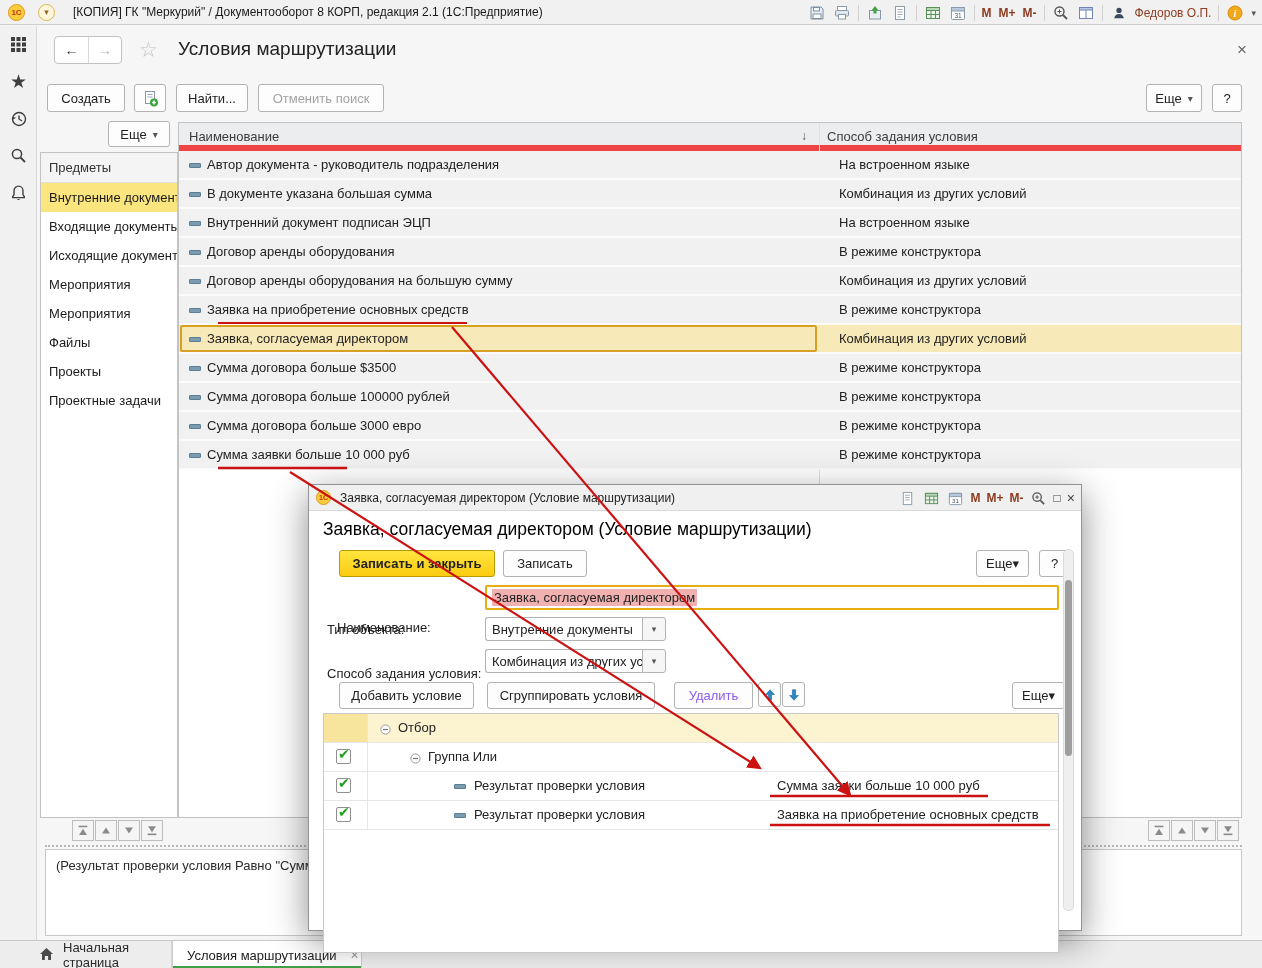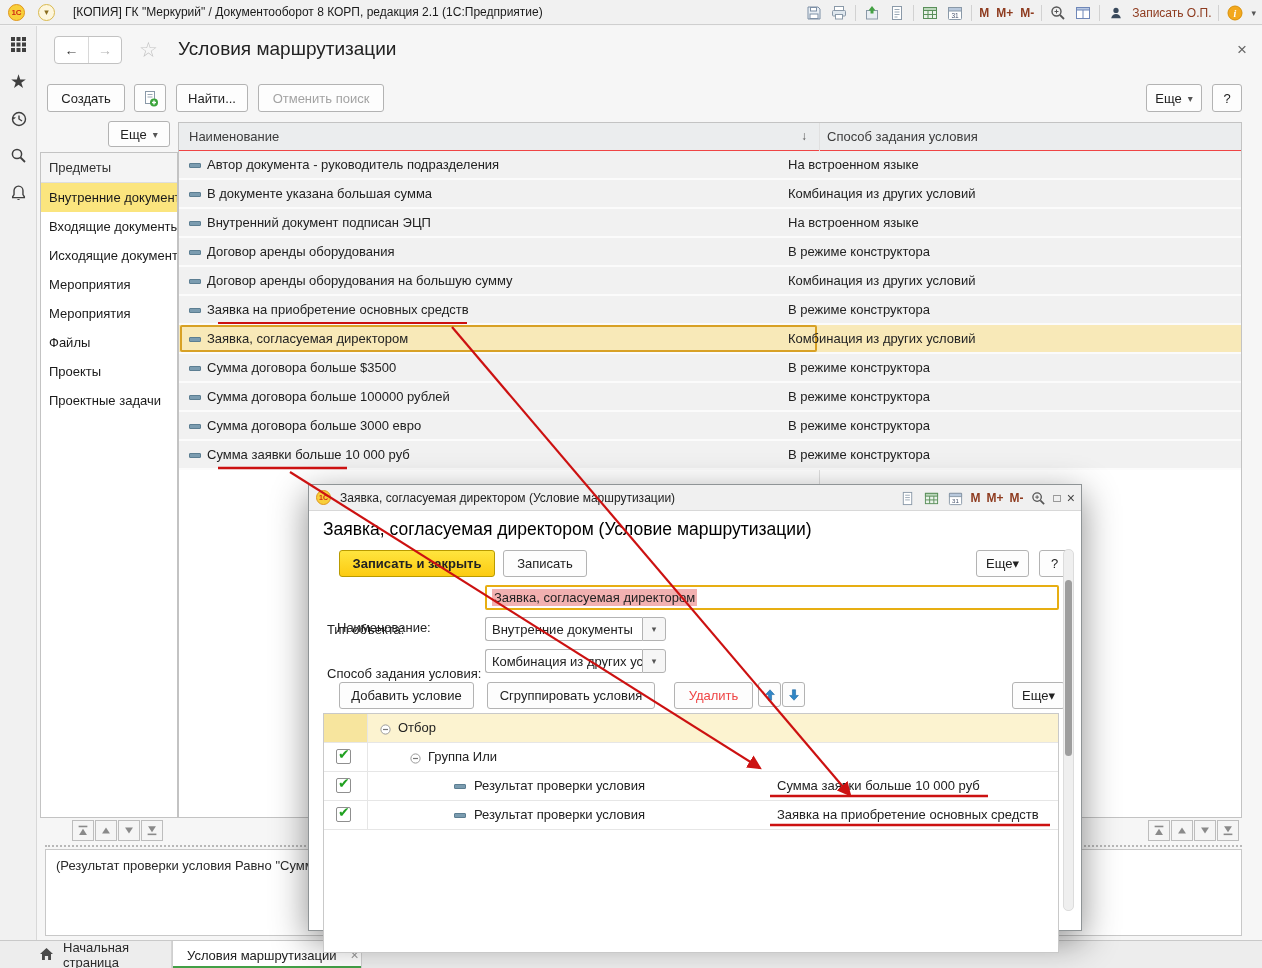--- a/index.html
+++ b/index.html
@@ -39,30 +39,30 @@
   .btn .crt { font-size:10px; color:#555; margin-left:6px; }
 
   
   .sidepanel { position:absolute; left:40px; top:152px; width:138px; height:666px; background:#fff; border:1px solid #c3c3c3; overflow:hidden; }
   .sidehdr { height:30px; line-height:30px; padding-left:8px; background:#f4f4f4; border-bottom:1px solid #dedede; color:#333; white-space:nowrap; overflow:hidden; }
   .sideitem { height:29px; line-height:29px; padding-left:8px; white-space:nowrap; overflow:hidden; color:#1a1a1a; }
   .sideitem.sel { background:#fbe57e; }
 
   
   .listtable { position:absolute; left:178px; top:122px; width:1064px; height:696px; background:#fff; border:1px solid #c3c3c3; overflow:hidden; }
-  .thead { position:relative; height:28px; background:#ebedee; border-bottom:1px solid #ef4444; }
+  .thead { position:relative; height:28px; background:#ebedee; border-bottom:6px solid #ef4444; }
   .thead .h1 { position:absolute; left:10px; top:6px; color:#3c3c3c; }
   .thead .sort { position:absolute; left:622px; top:6px; color:#555; font-size:12px; }
   .thead .h2 { position:absolute; left:648px; top:6px; color:#3c3c3c; }
   .colline { position:absolute; left:640px; top:0; width:1px; height:469px; background:#e0e0e0; }
   .trow { position:relative; height:29px; background:#f1f1f1; border-bottom:2px solid #fbfbfb; }
   .trow .dash, .dashic { display:inline-block; width:12px; height:5px; background:#7b9cb0; border:1px solid #5c7e92; border-radius:1px; }
   .trow .dash { position:absolute; left:10px; top:12px; }
   .trow .nm { position:absolute; left:28px; top:6px; white-space:nowrap; }
-  .trow .mt { position:absolute; left:609px; top:6px; white-space:nowrap; }
+  .trow .mt { position:absolute; left:660px; top:6px; white-space:nowrap; }
   .trow.sel { background:#f8e9b8; }
   .trow.sel .cellsel { position:absolute; left:1px; top:0px; width:637px; height:27px; border:2px solid #d8a125; border-radius:2px; }
 
   
   .navg { position:absolute; display:flex; gap:1px; }
   .navg .nb { width:22px; height:21px; background:#f5f5f5; border:1px solid #bdbdbd; display:flex; align-items:center; justify-content:center; }
 
   .splitline { position:absolute; left:45px; top:845px; width:1197px; border-top:2px dotted #b8b8b8; }
   .hintbox { position:absolute; left:45px; top:849px; width:1197px; height:87px; background:#fff; border:1px solid #c8c8c8; }
   .hintbox .txt { padding:8px 10px; color:#2a2a2a; white-space:nowrap; overflow:hidden; }
@@ -75,21 +75,21 @@
   .tabx { color:#9a9a9a; font-size:14px; margin-left:4px; }
 
   
   .modal { position:absolute; left:308px; top:484px; width:774px; height:447px; background:#fff; border:1px solid #8f9496; box-shadow:0 10px 34px rgba(0,0,0,0.45); z-index:40; }
   .mtitle { position:absolute; left:0; top:0; width:100%; height:26px; background:#f0f0f0; border-bottom:1px solid #d8d8d8; display:flex; align-items:center; }
   .mtitle .logo1c { width:15px; height:15px; font-size:7px; margin-left:7px; }
   .mtitle .ttl { margin-left:9px; font-size:12px; color:#222; white-space:nowrap; }
   .mticons { position:absolute; right:6px; top:0; height:26px; display:flex; align-items:center; gap:6px; }
   .mhead { position:absolute; left:14px; top:34px; font-size:17.5px; color:#000; white-space:nowrap; }
   .mbtn { position:absolute; height:27px; background:#fdfdfd; border:1px solid #b3b3b3; border-radius:3px; display:flex; align-items:center; justify-content:center; font-size:13px; padding:0 12px; white-space:nowrap;margin-left:12px; }
-  .mbtn.dis { color:#ef4444; }
+  .mbtn.dis { color:#8b5cf6; }
   .ybtn { background:linear-gradient(#ffe53e,#fccb12); border:1px solid #b99b00; font-weight:bold; }
   .mlabel { position:absolute; font-size:13px; color:#222; white-space:nowrap; }
   .minput { position:absolute; left:176px; top:100px; width:574px; height:25px; background:#fff; border:2px solid #e7ae12; border-radius:2px; display:flex; align-items:center; padding-left:5px; }
   .selpink { background:#f2b1b1; padding:1px 2px; white-space:nowrap; }
   .combo { position:absolute; height:24px; display:flex; }
   .combo .val { width:157px; border:1px solid #b3b3b3; border-right:none; border-radius:3px 0 0 3px; display:flex; align-items:center; padding-left:6px; white-space:nowrap; overflow:hidden; background:#fff; }
   .combo .dd { width:24px; border:1px solid #b3b3b3; border-radius:0 3px 3px 0; background:#f6f6f6; display:flex; align-items:center; justify-content:center; font-size:9px; color:#555; }
   .arrbtn { position:absolute; width:23px; height:25px; background:#fdfdfd; border:1px solid #b3b3b3; border-radius:3px; display:flex; align-items:center; justify-content:center; }
   .tree { position:absolute; left:14px; top:228px; width:736px; height:240px; border:1px solid #c9c9c9; background:#fff; }
   .treerow { position:relative; height:29px; border-bottom:1px solid #e6e6e6; }
@@ -186,21 +186,21 @@
             <line x1="8" y1="5" x2="8" y2="13.5" stroke="#6f87b8"></line>
           </svg>
         </span>
       <span class="tsep"></span>
       <span class="icbtn">
           <svg width="14" height="14" viewBox="0 0 16 16">
             <circle cx="8" cy="5" r="3" fill="#39495c"></circle>
             <path d="M2.5 14c.5-3.5 3-5 5.5-5s5 1.5 5.5 5z" fill="#39495c"></path>
           </svg>
         </span>
-      <span class="username">Записать О.П.</span>
+      <span class="username">Федоров О.П.</span>
       <span class="tsep"></span>
       <span class="icbtn">
           <svg width="16" height="16" viewBox="0 0 16 16">
             <circle cx="8" cy="8" r="7" fill="#f3a81c" stroke="#d99007"></circle>
             <text x="8" y="12" text-anchor="middle" font-size="10" font-weight="bold" font-style="italic" fill="#fff" font-family="Liberation Serif, serif">i</text>
           </svg>
         </span>
       <span style="font-size:9px;color:#555">▾</span>
     </div>
   </div>

